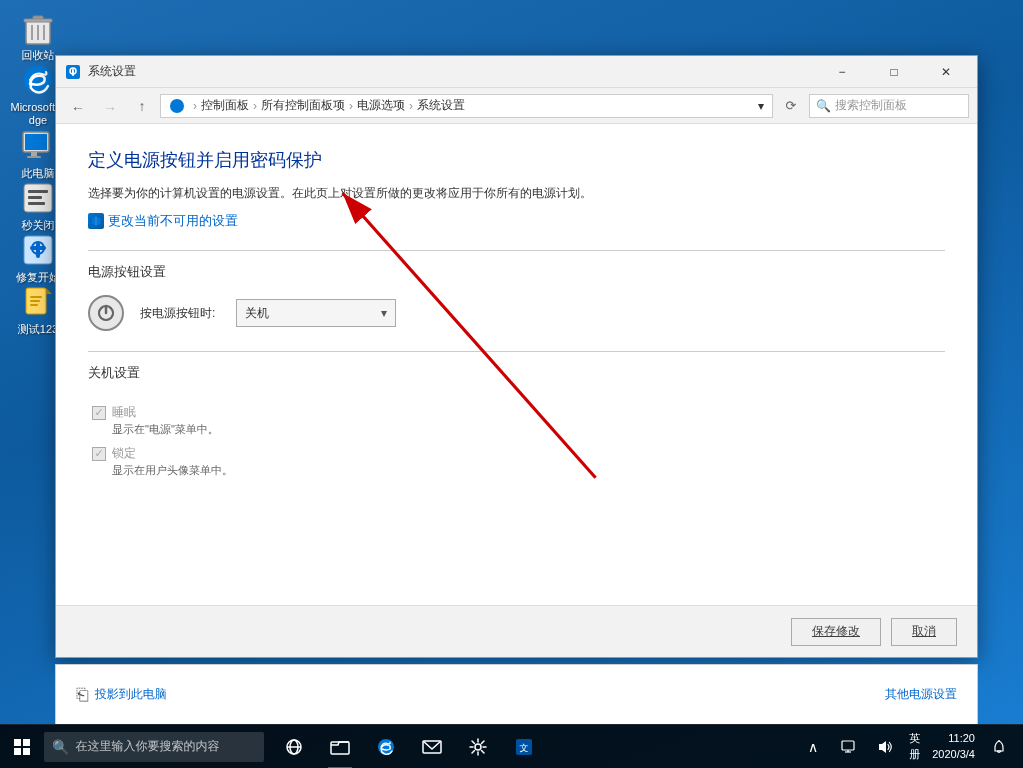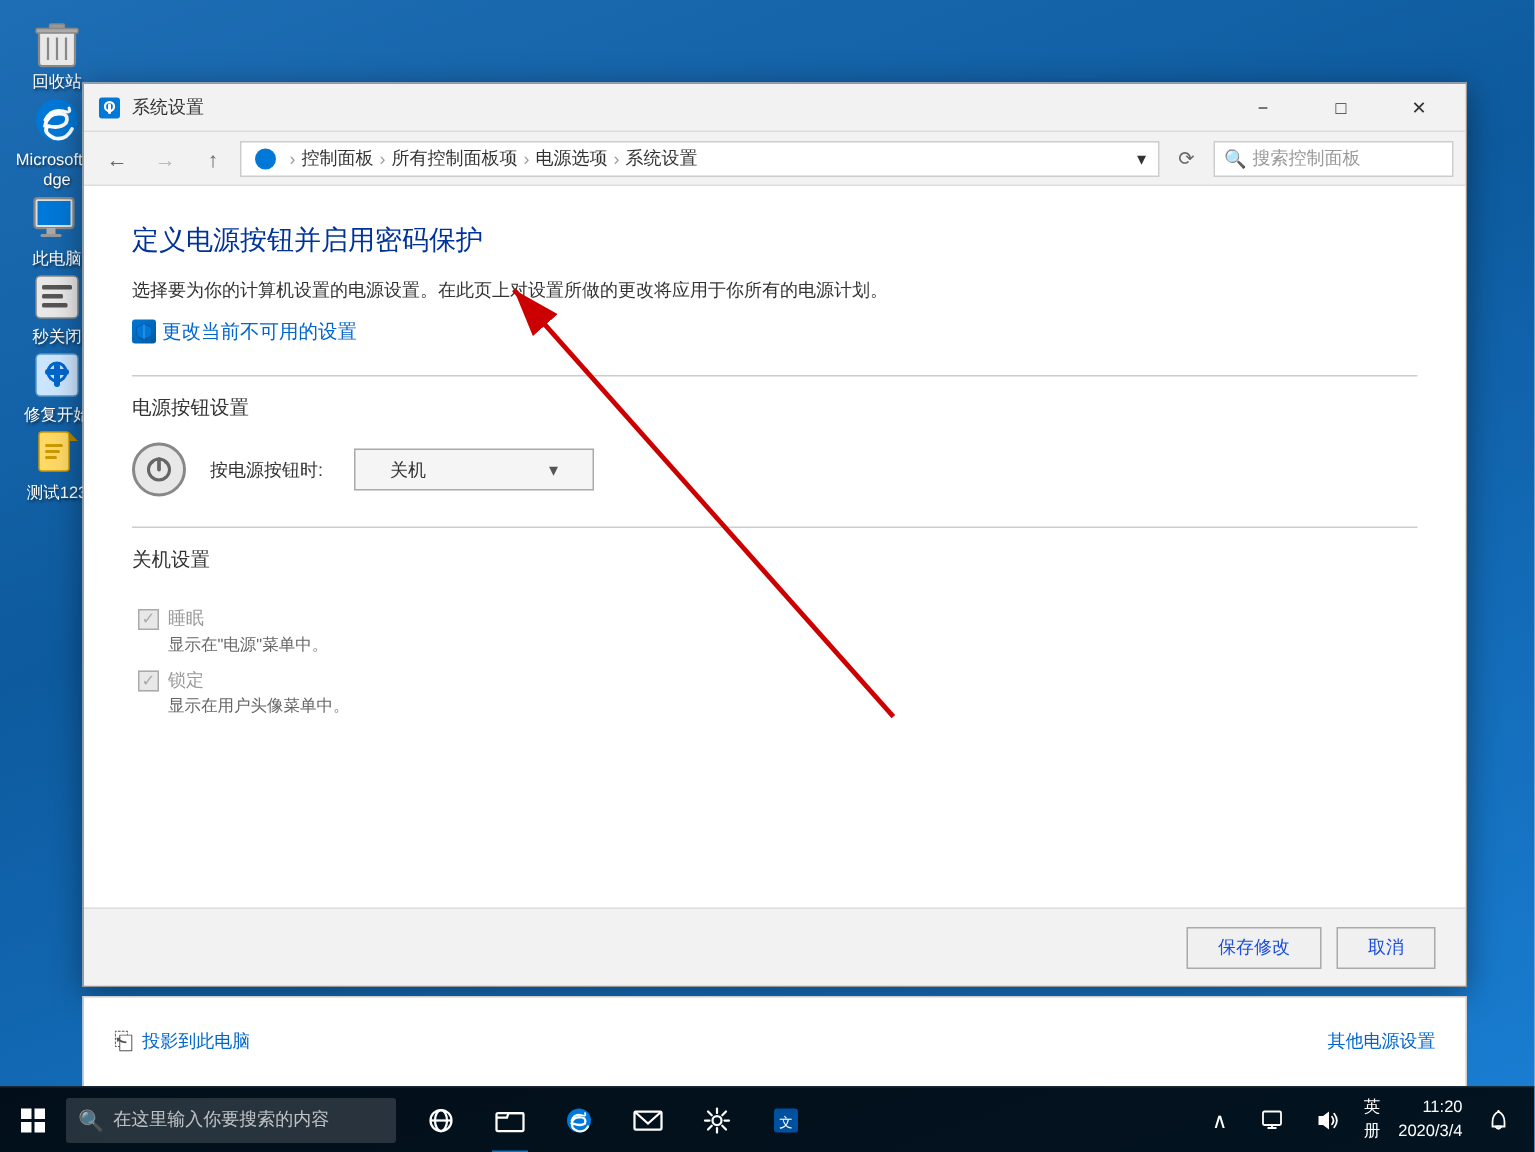--- a/index.html
+++ b/index.html
@@ -356,21 +356,21 @@
       width: 80px;
     }
     .power-dropdown {
       height: 28px;
       width: 160px;
       border: 1px solid #aaa;
       background: #f5f5f5;
       display: flex;
       align-items: center;
       justify-content: space-between;
-      padding: 0 23px;
+      padding: 0 8px;
       cursor: pointer;
       font-size: 12px;
       color: #333;
     }
     .power-dropdown .dropdown-arrow {
       color: #555;
     }
 
     .shutdown-section-title {
       font-size: 13px;
@@ -426,24 +426,25 @@
       gap: 10px;
       flex-shrink: 0;
     }
     .btn {
       height: 28px;
       padding: 0 20px;
       border: 1px solid #aaa;
       background: #f0f0f0;
       cursor: pointer;
       font-size: 12px;
-      color: #1d4ed8;
-      display: flex;
-      align-items: center;
-      justify-content: center;
+      color: #404040;
+      display: flex;
+      align-items: center;
+      justify-content: center;
+      text-decoration: underline;
     }
 
     
     .arrow-annotation {
       position: absolute;
       top: 0;
       left: 0;
       width: 100%;
       height: 100%;
       pointer-events: none;

